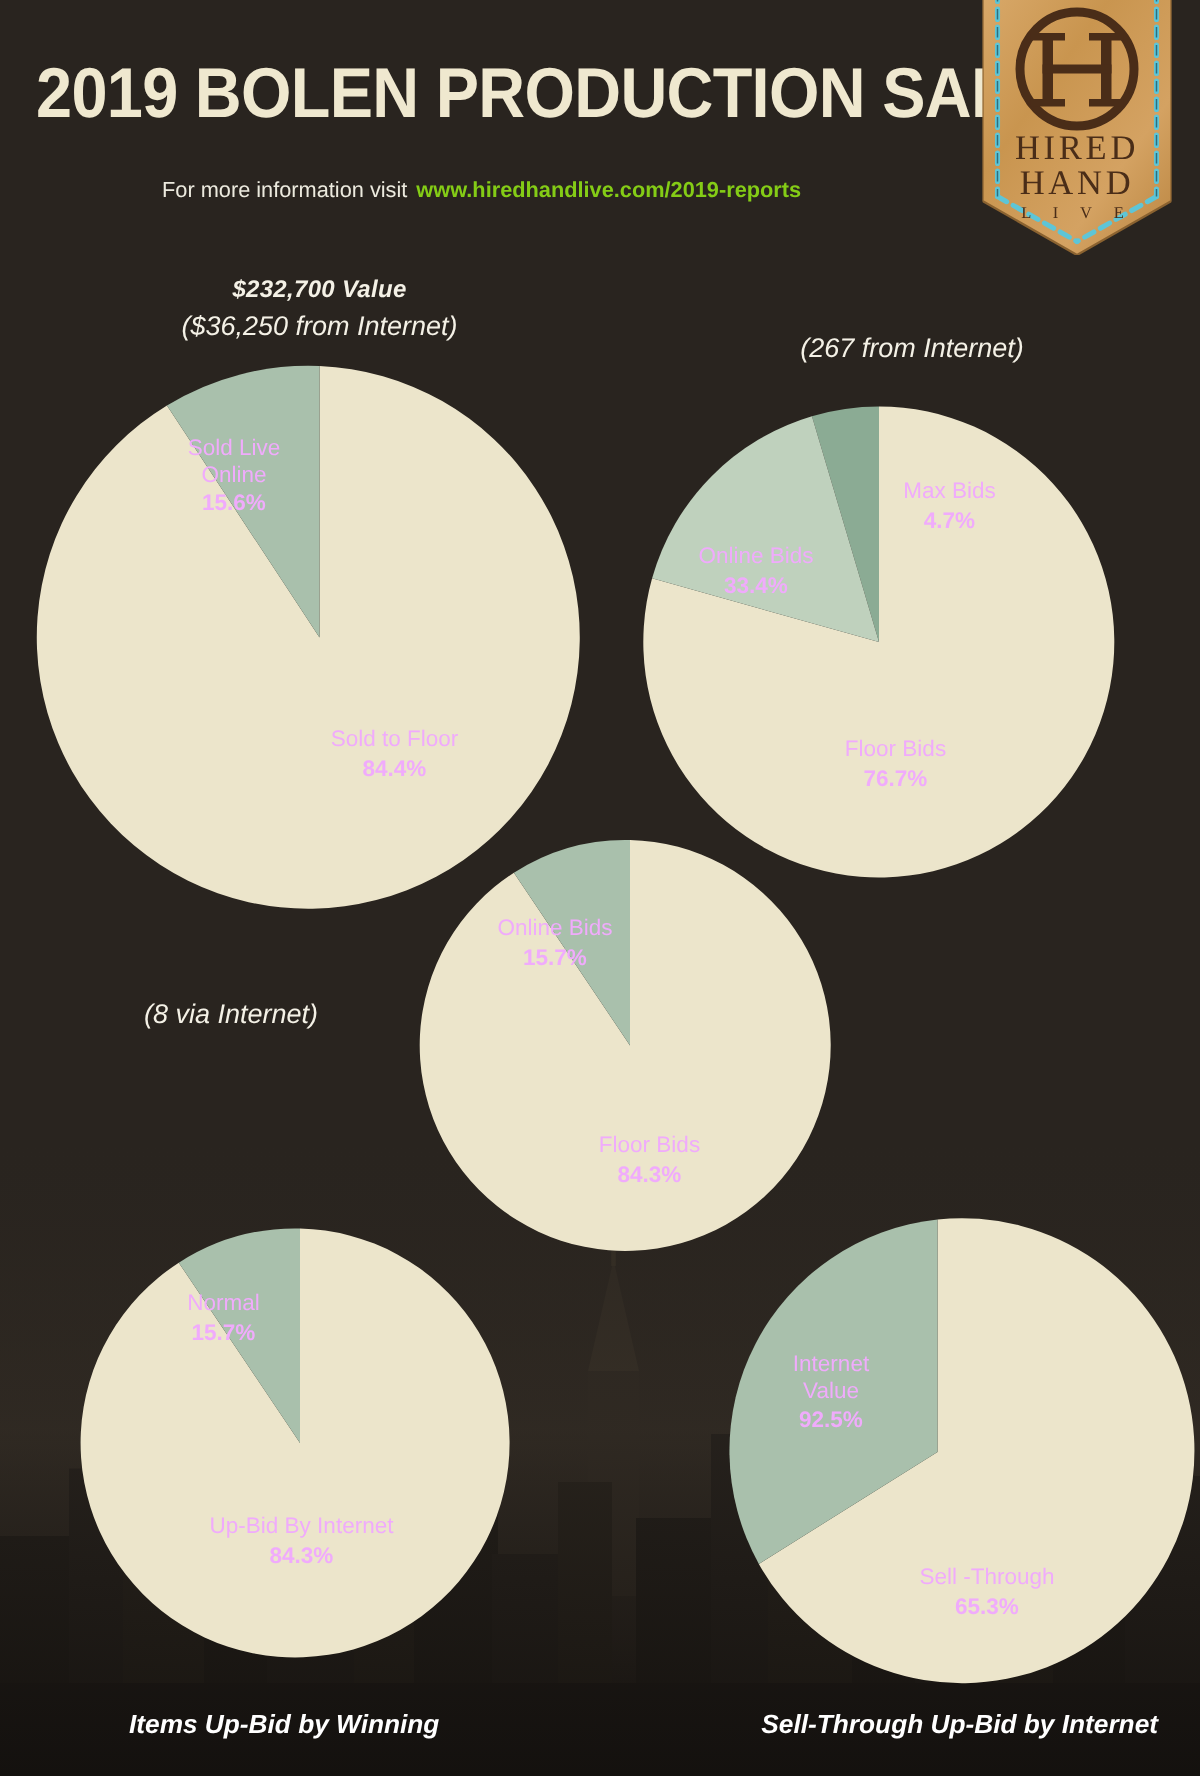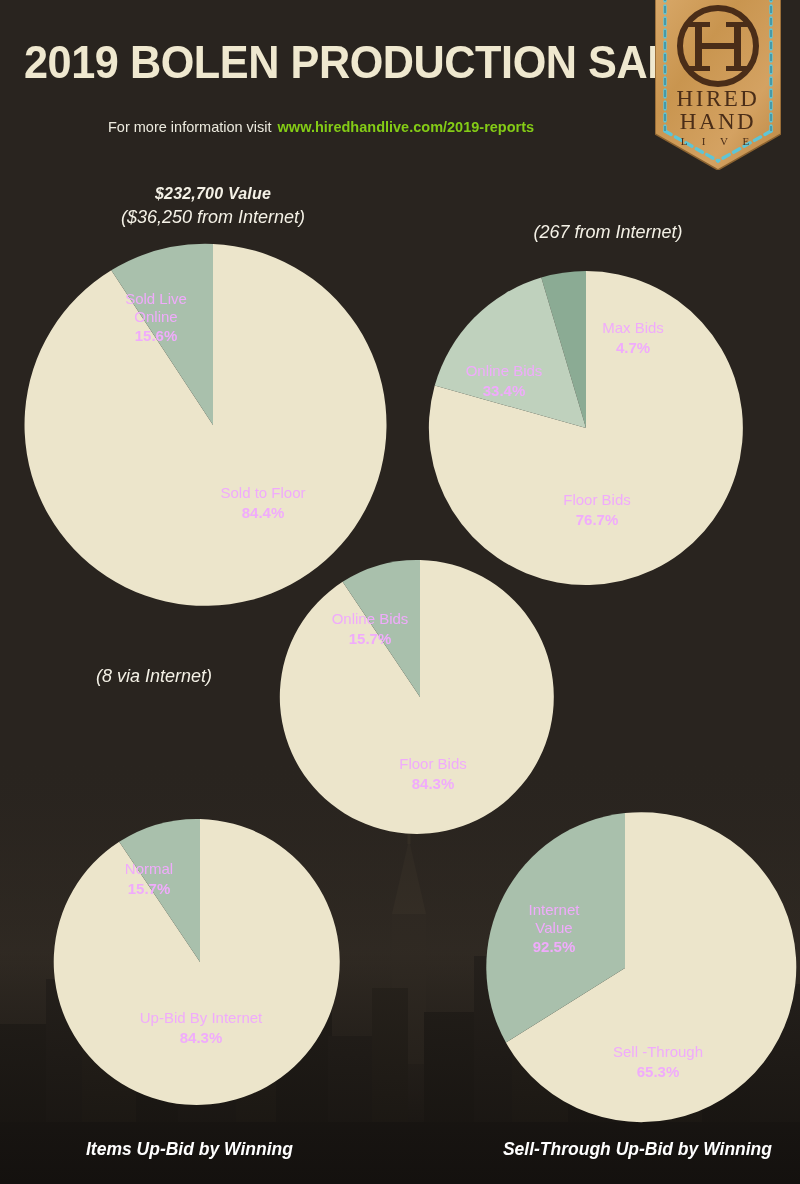--- a/index.html
+++ b/index.html
@@ -257,15 +257,15 @@
       <div class="nm">Value</div>
       <div class="pc">92.5%</div>
     </div>
     <div class="plabel" style="left:114px; top:198px; width:148px;margin-top:32px;">
       <div class="nm">Sell -Through</div>
       <div class="pc">65.3%</div>
     </div>
   </div>
 
   <div class="foot left">Items Up-Bid by Winning</div>
-  <div class="foot right">Sell-Through Up-Bid by Winning</div>
+  <div class="foot right">Sell-Through Up-Bid by Internet</div>
 
 </div>
 
 </body></html>

